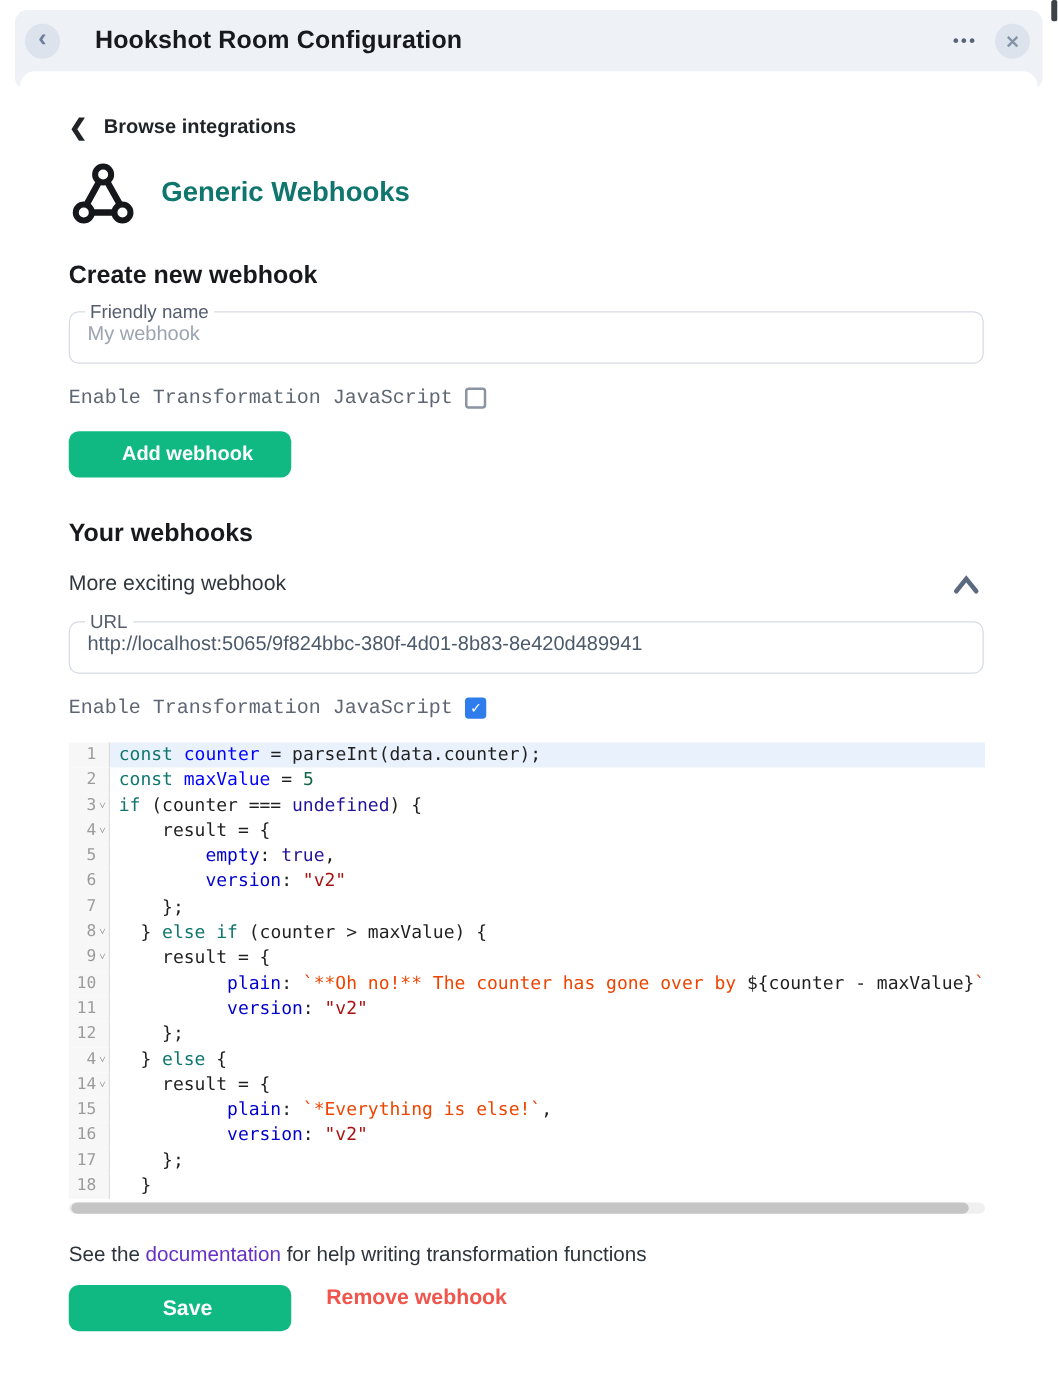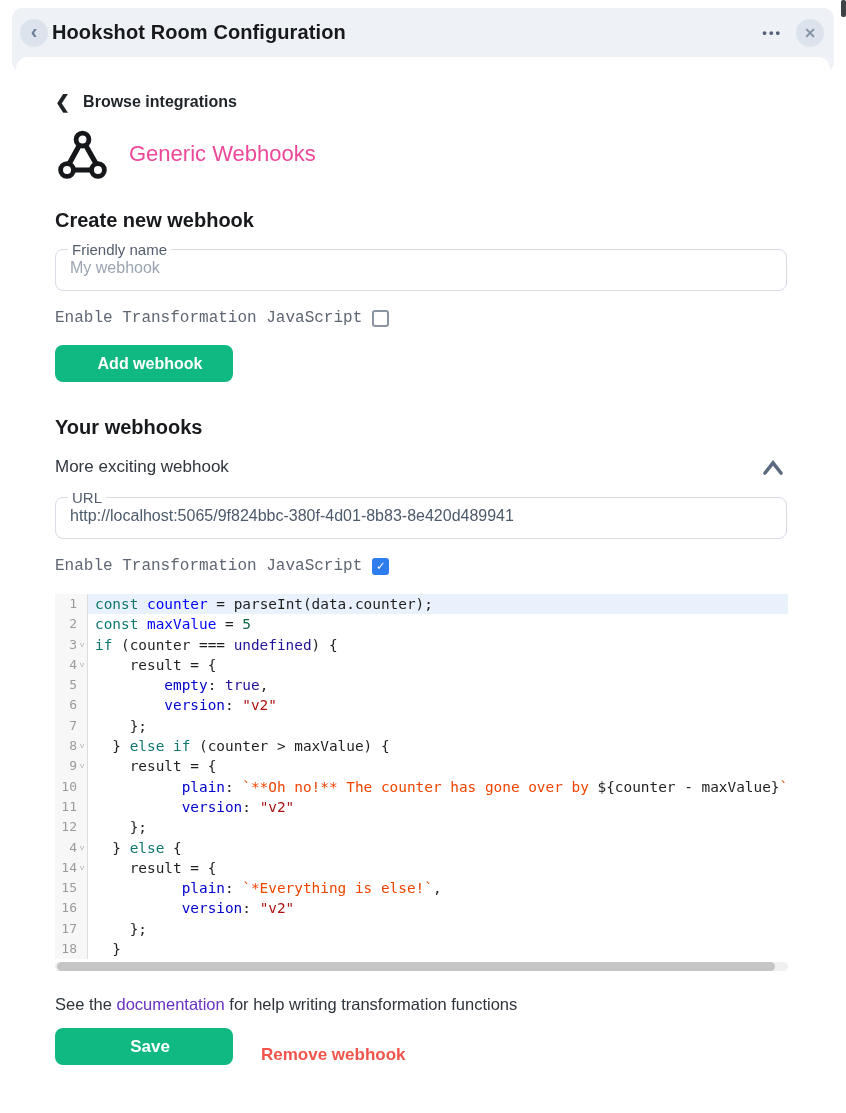--- a/index.html
+++ b/index.html
@@ -17,41 +17,41 @@
     background:#eef1f6; border-radius:10px;
     display:flex; align-items:flex-start;
   }
   .hdr-inner { height:49px; width:100%; display:flex; align-items:center; padding:0 10px 0 8px; }
   .circle-btn {
     width:28px; height:28px; border-radius:50%; background:#dde3ec;
     display:flex; align-items:center; justify-content:center;
     cursor:pointer; flex:0 0 auto;
   }
   .back-glyph { font-size:20px; line-height:1; color:#6d7f9c; font-weight:700; margin-top:-3px; }
-  .hdr-title { font-size:20px; font-weight:700; color:#17191c; margin-left:4px; flex:1 1 auto; letter-spacing:.1px; }
+  .hdr-title { font-size:20px; font-weight:700; color:#17191c; margin-left:28px; flex:1 1 auto; letter-spacing:.1px; }
   .menu-dots { color:#58637a; font-size:13px; letter-spacing:2px; font-weight:700; margin-right:14px; cursor:pointer; }
   .close-glyph { font-size:14px; color:#8492a6; font-weight:700; }
   .page-scroll-frag { position:absolute; right:0; top:0; width:5px; height:17px; background:#3f4347; border-radius:2px; }
 
   
   .card {
     position:absolute; left:16px; right:16px; top:57px; bottom:0;
     background:#fff; border-radius:12px 12px 0 0;
     padding:33px 43px 0 39px;
   }
 
   
   .browse-row { display:flex; align-items:center; gap:13px; cursor:pointer; height:24px; }
   .browse-chevron { font-size:18px; font-weight:700; color:#1f2429; line-height:1; }
   .browse-label { font-size:16px; font-weight:600; color:#1f2429; }
 
   
   .integ-row { display:flex; align-items:center; gap:19px; margin-top:11px; height:58px; }
   .webhook-svg { width:55px; height:55px; }
-  .integ-title { font-size:22px; font-weight:400; color:#ec4899; }
+  .integ-title { font-size:22px; font-weight:700; color:#0f766e; }
 
   h2.section { font-size:20px; font-weight:700; color:#17191c; }
   .h-create { margin-top:26px; }
   .h-yours  { margin-top:34px; }
 
   
   fieldset.field {
     margin-top:9px; height:50px; border:1px solid #d6dbe4; border-radius:8px;
     padding:0 14px 6px 14px; width:100%;
   }
@@ -114,21 +114,21 @@
   .tk-s { color:#a11; }  
   .tk-t { color:#e40; }  
   .tk-pl{ color:#1f1f1f; }
 
   .hscroll-track { margin-top:3px; width:733px; height:9px; border-radius:5px; background:#f0f0f0; position:relative; }
   .hscroll-thumb { position:absolute; left:2px; top:0; height:9px; width:718px; border-radius:5px; background:#c5c5c5; cursor:grab; }
 
   
   .help { margin-top:24px; font-size:16.5px; color:#2e343b; }
   .help a { color:var(--link-purple,#6732c4); cursor:pointer; }
-  .footer-actions { display:flex; align-items:flex-end; margin-top:14px; gap:28px; }
+  .footer-actions { display:flex; align-items:flex-start; margin-top:14px; gap:28px; }
   .btn-save { margin-top:0; font-size:17px; }
   .btn-remove {
     border:none; background:transparent; color:var(--remove-red,#f1544b);
     font-size:17px; font-weight:700; font-family:"Liberation Sans", sans-serif; cursor:pointer;
   }
 </style>
 </head>
 <body>
 
 <div class="stage">

